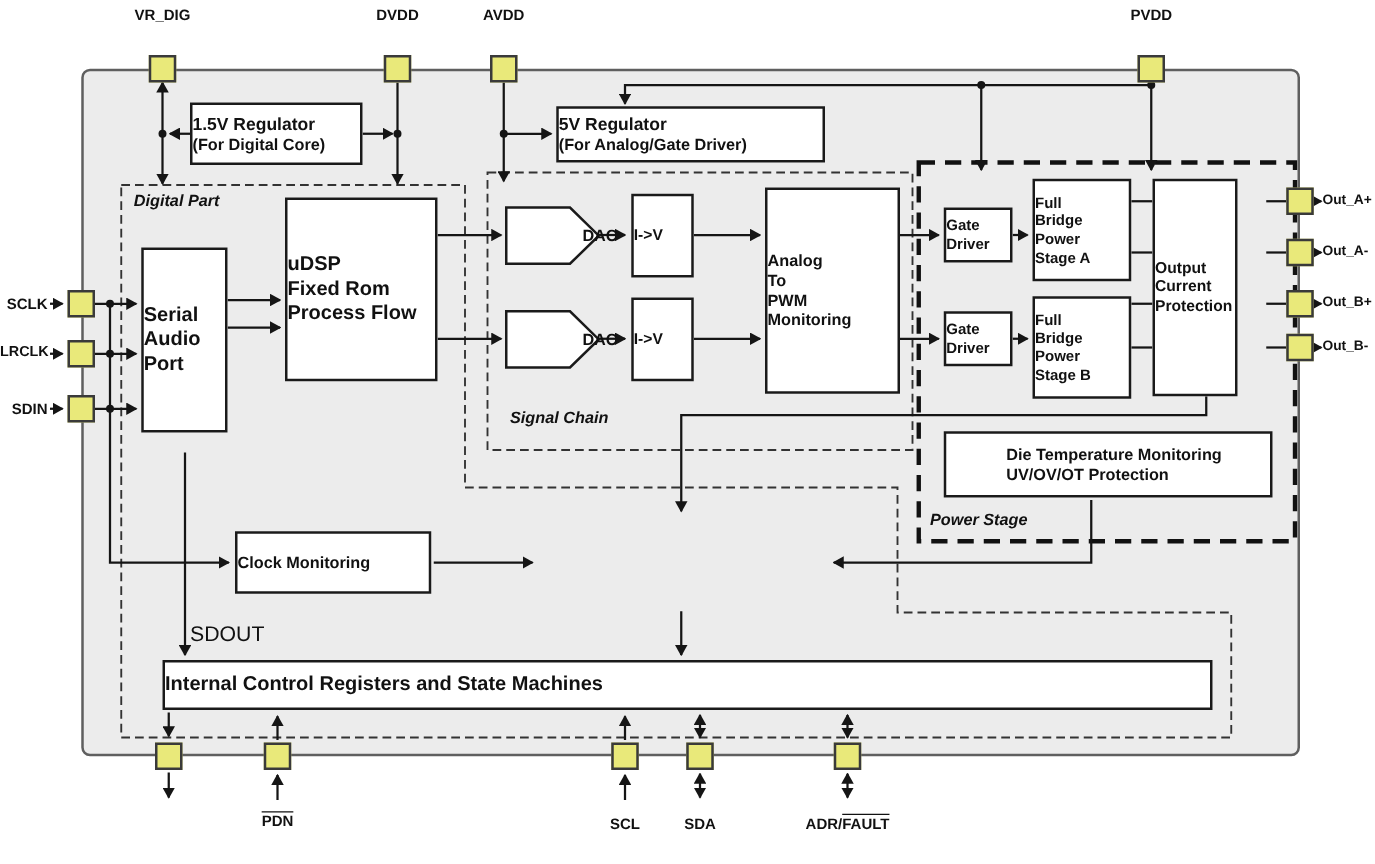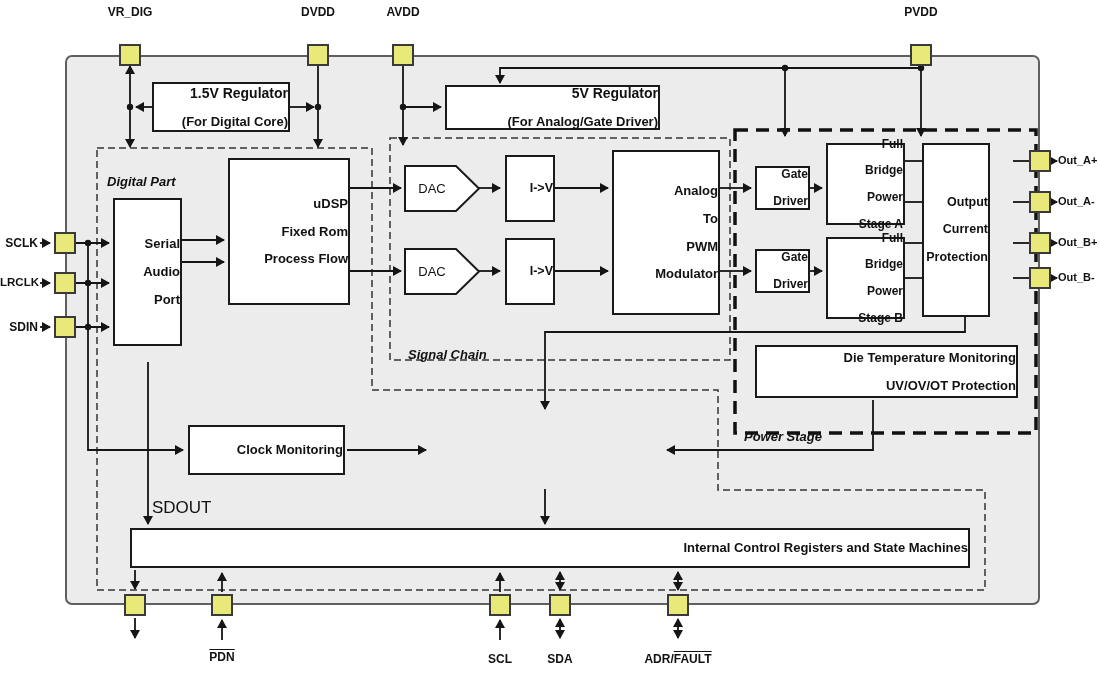--- a/index.html
+++ b/index.html
@@ -7,31 +7,31 @@
   .stage{position:relative;width:1100px;height:691px;background:#fff;overflow:hidden;}
   .chip-body{position:absolute;left:65px;top:55px;width:975px;height:550px;background:#ececec;
              border:2px solid #5f5f5f;border-radius:7px;box-sizing:border-box;}
   svg.wires{position:absolute;left:0;top:0;}
   .w{stroke:#151515;stroke-width:1.8;fill:none;}
   .dthin{stroke:#333;stroke-width:1.5;fill:none;stroke-dasharray:7 4;}
   .dthick{stroke:#111;stroke-width:3.5;fill:none;stroke-dasharray:13 8;}
   .dot{fill:#151515;stroke:none;}
   .shape{fill:#fff;stroke:#1a1a1a;stroke-width:2;}
   .block{position:absolute;background:#fff;border:2px solid #1a1a1a;box-sizing:border-box;
-         display:flex;flex-direction:column;align-items:flex-end;justify-content:center;
-         text-align:center;font-weight:bold;line-height:1.22;gap:12px;}
-  .f12{font-size:12px}.f125{font-size:12.5px}.f13{font-size:13px}.f135{font-size:13px}
+         display:flex;flex-direction:column;align-items:flex-start;justify-content:center;
+         text-align:center;font-weight:bold;line-height:1.22;}
+  .f12{font-size:12px}.f125{font-size:12.5px}.f13{font-size:13px}.f135{font-size:16px}
   .t14{font-size:14px}
   .dac-text{position:absolute;display:flex;align-items:center;justify-content:center;
-            font-weight:normal;font-size:13px;}
+            font-weight:bold;font-size:13px;padding-left:48px;}
   .pin{position:absolute;width:22px;height:22px;background:#e9e97a;border:2px solid #3a3a3a;
        box-sizing:border-box;}
   .pin-label{position:absolute;font-weight:bold;font-size:12px;}
   .small-label{font-size:11px;}
-  .region-label{position:absolute;font-weight:bold;font-style:italic;font-size:13px;margin-top:21px;}
+  .region-label{position:absolute;font-weight:bold;font-style:italic;font-size:13px;}
   .note{position:absolute;font-size:17px;font-weight:normal;}
   .tc{text-align:center}.tr{text-align:right}
   .ov{text-decoration:overline;}
 </style>
 </head>
 <body>
 
 <div class="stage">
 
   <div class="chip-body"></div>
@@ -169,21 +169,21 @@
     <span>I-&gt;V</span>
   </div>
   <div class="block f125" style="left:505px;top:238px;width:50px;height:67px;">
     <span>I-&gt;V</span>
   </div>
 
   <div class="block f13" style="left:612px;top:150px;width:108px;height:165px;">
     <span>Analog</span>
     <span>To</span>
     <span>PWM</span>
-    <span>Modulator</span>
+    <span>Monitoring</span>
   </div>
 
   <div class="block f12" style="left:755px;top:166px;width:55px;height:44px;">
     <span>Gate</span>
     <span>Driver</span>
   </div>
   <div class="block f12" style="left:755px;top:249px;width:55px;height:44px;">
     <span>Gate</span>
     <span>Driver</span>
   </div>

